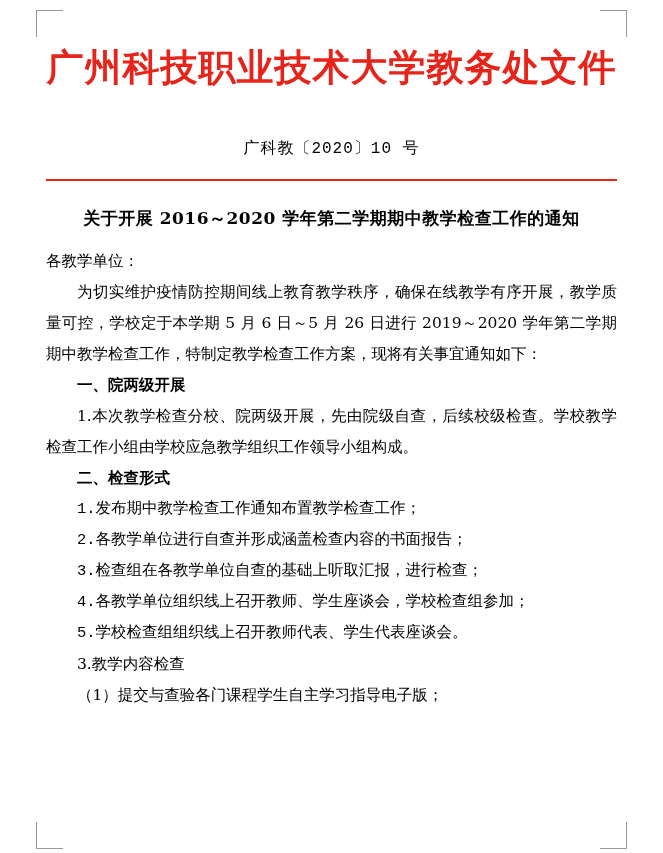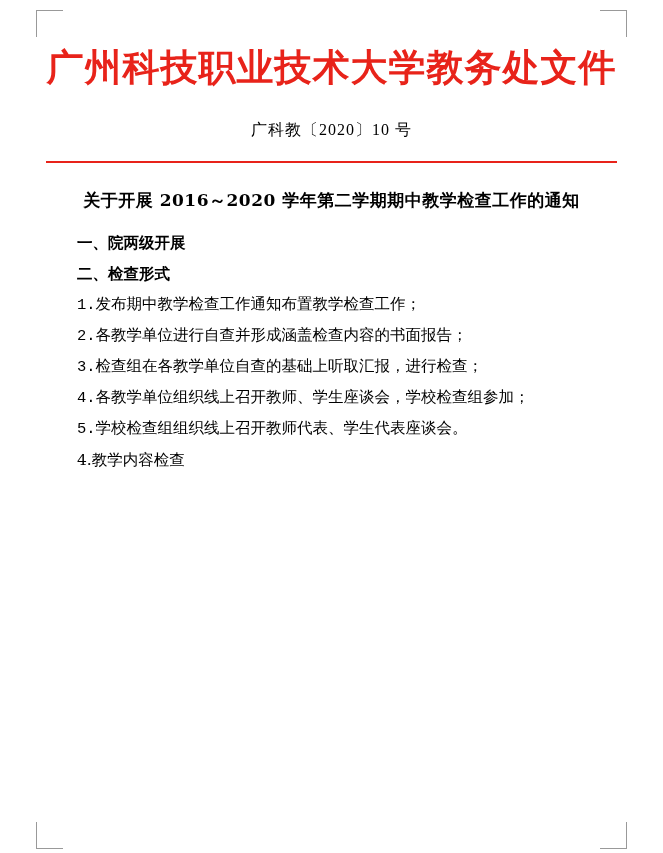--- a/index.html
+++ b/index.html
@@ -52,23 +52,23 @@
     font-size: 37px;
     letter-spacing: 1px;
     line-height: 1.25;
     margin-top: 18px;
     white-space: nowrap;
   }
 
   .doc-number {
     text-align: center;
     font-size: 16px;
-    margin-top: 30px;
+    margin-top: 48px;
     letter-spacing: 1px;
-    font-family: Liberation Serif, serif;
+    font-family: Liberation Mono, monospace;
   }
 
   .red-rule {
     margin-top: 20px;
     border-top: 2px solid #e8231a;
     width: 100%;
   }
 
   .subject {
     text-align: center;
@@ -126,28 +126,32 @@
     <div class="doc-title">广州科技职业技术大学教务处文件</div>
 
     <div class="doc-number">广科教〔2020〕10 号</div>
 
     <div class="red-rule"></div>
 
     <div class="subject">关于开展 2016～2020 学年第二学期期中教学检查工作的通知</div>
 
     <div class="body-text">
 
+      <p class="para">各教学单位：</p>
 
+      <p class="para indent">为切实维护疫情防控期间线上教育教学秩序，确保在线教学有序开展，教学质量可控，学校定于本学期 5 月 6 日～5 月 26 日进行 2019～2020 学年第二学期期中教学检查工作，特制定教学检查工作方案，现将有关事宜通知如下：</p>
 
       <p class="heading heading-hei">一、院两级开展</p>
+      <p class="para indent">1.本次教学检查分校、院两级开展，先由院级自查，后续校级检查。学校教学检查工作小组由学校应急教学组织工作领导小组构成。</p>
 
       <p class="heading heading-hei">二、检查形式</p>
       <p class="para indent sans">1.发布期中教学检查工作通知布置教学检查工作；</p>
       <p class="para indent sans">2.各教学单位进行自查并形成涵盖检查内容的书面报告；</p>
       <p class="para indent sans">3.检查组在各教学单位自查的基础上听取汇报，进行检查；</p>
       <p class="para indent sans">4.各教学单位组织线上召开教师、学生座谈会，学校检查组参加；</p>
       <p class="para indent sans">5.学校检查组组织线上召开教师代表、学生代表座谈会。</p>
 
-      <p class="para indent">4.教学内容检查</p>
+      <p class="para indent">3.教学内容检查</p>
+      <p class="para indent">（1）提交与查验各门课程学生自主学习指导电子版；</p>
 
     </div>
   </div>
 </div>
 
 </body></html>

